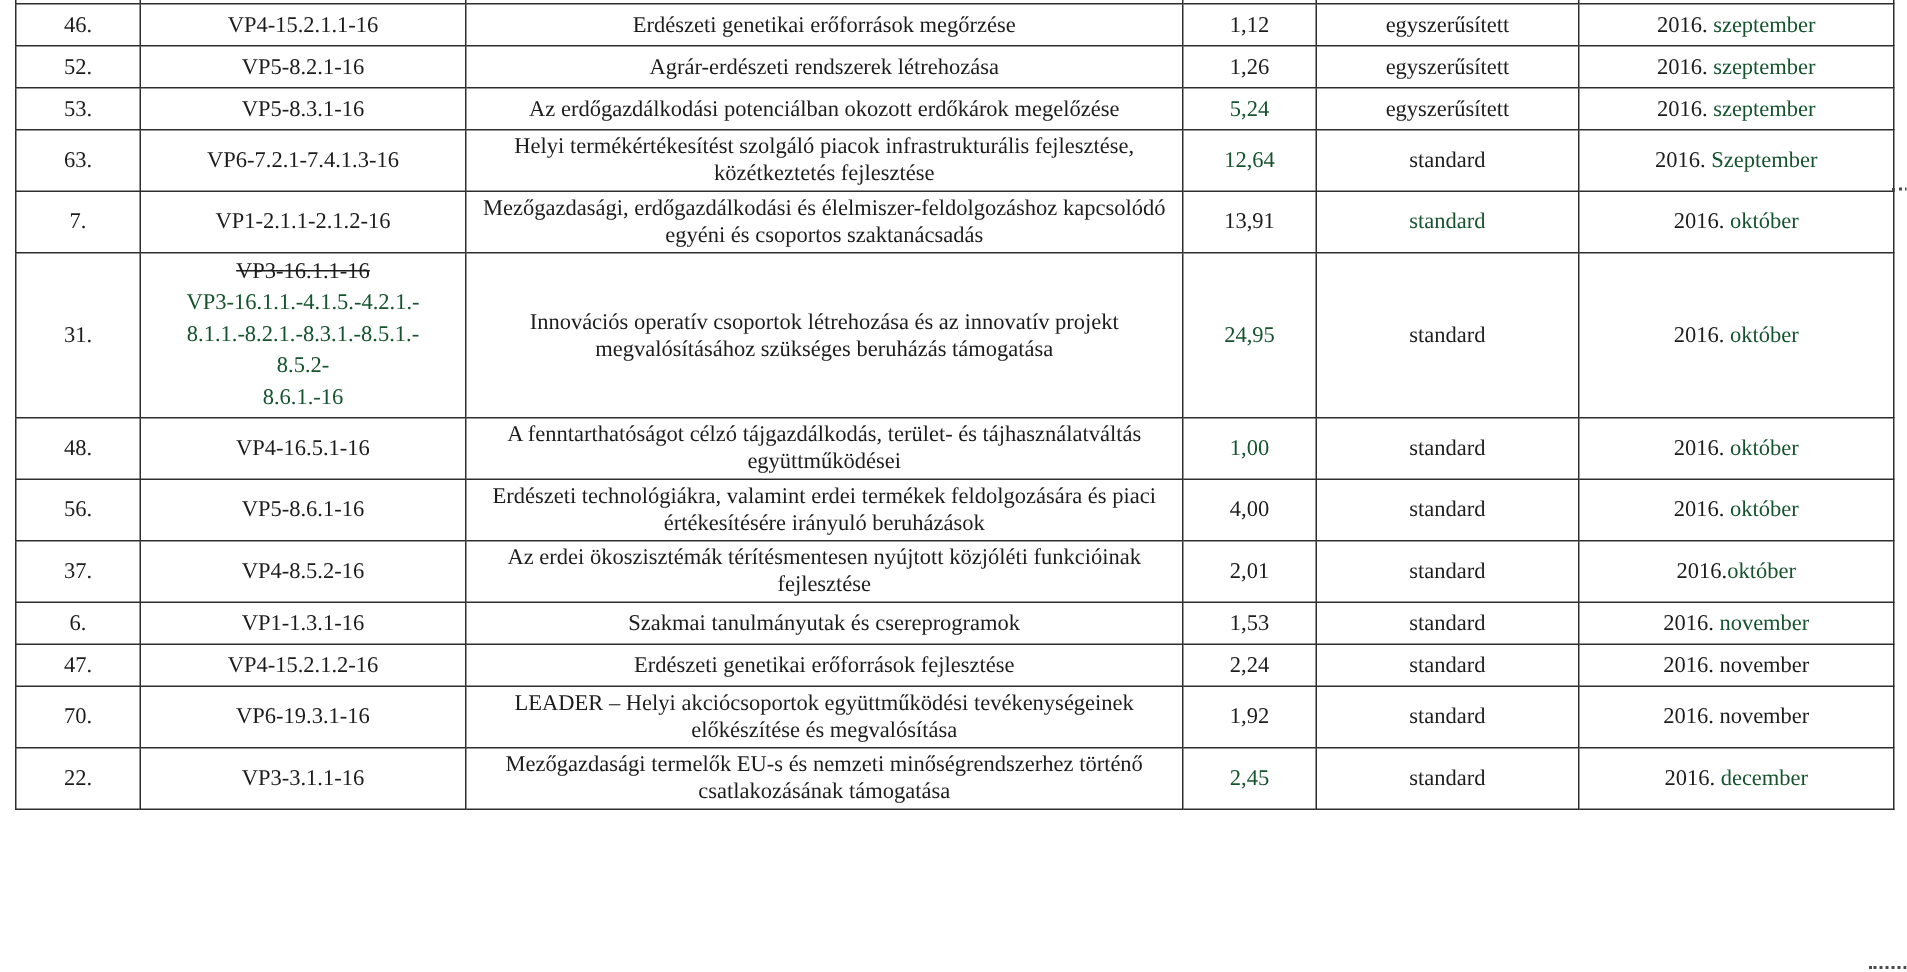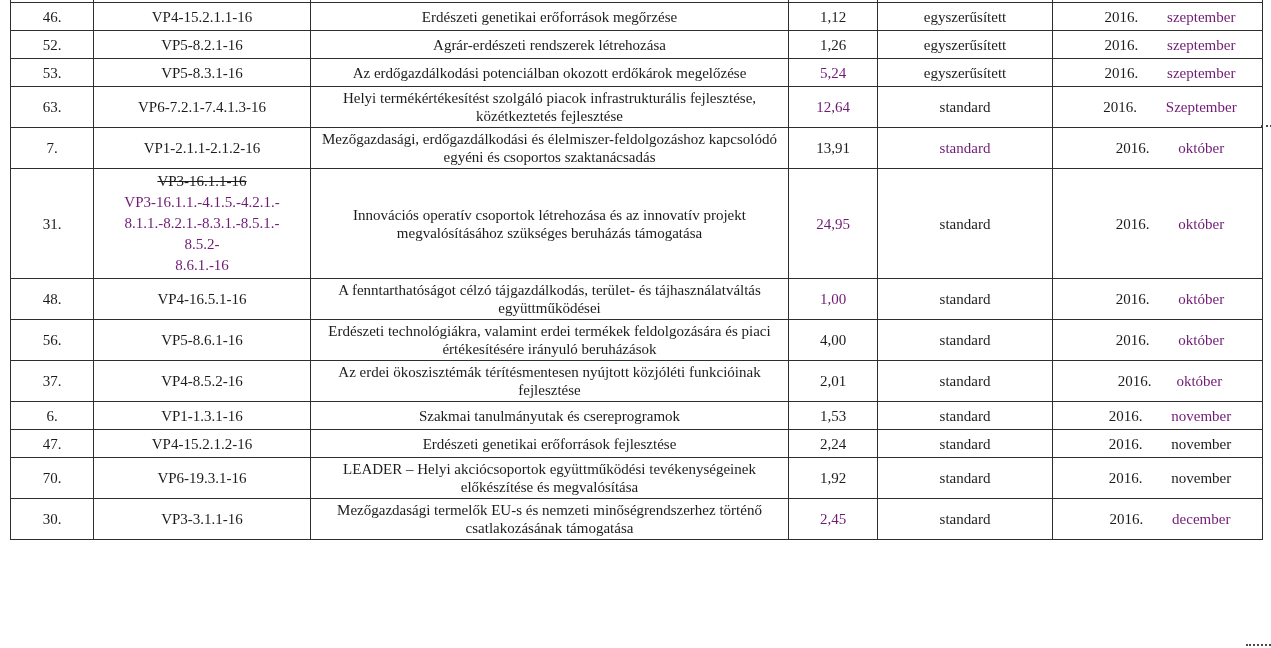--- a/index.html
+++ b/index.html
@@ -21,24 +21,24 @@
     text-align:center;
     vertical-align:middle;
     padding:2px 6px;
     font-size:15px;
     line-height:18px;
     height:23px;
     overflow:hidden;
   }
   tr.sliver td{height:4px;padding:0;}
   td.desc{line-height:18px;font-family:Liberation Serif, serif;}
-  .red{color:#701a75;}
+  .red{color:#14532d;}
   .struck{text-decoration:line-through;}
   .code-multiline div{line-height:21px;}
-  .pre{white-space:pre-wrap;margin-left:25px;}
+  .pre{white-space:pre-wrap;}
   .dots{
     position:absolute;
     border-top:2px dotted #4a4a4a;
     width:11px;height:0;
   }
   .dots-mid{left:1261px;top:125px;}
   .dots-bottom{left:1246px;top:644px;width:25px;}
 </style>
 </head>
 <body>
@@ -158,21 +158,21 @@
   </tr>
         <tr>
     <td>70.</td>
     <td>VP6-19.3.1-16</td>
     <td class="desc">LEADER – Helyi akciócsoportok együttműködési tevékenységeinek előkészítése és megvalósítása</td>
     <td>1,92</td>
     <td>standard</td>
     <td><span class="pre">2016.</span><span class="pre"> november</span></td>
   </tr>
         <tr>
-    <td>30.</td>
+    <td>22.</td>
     <td>VP3-3.1.1-16</td>
     <td class="desc">Mezőgazdasági termelők EU-s és nemzeti minőségrendszerhez történő csatlakozásának támogatása</td>
     <td class="red">2,45</td>
     <td>standard</td>
     <td><span class="pre">2016.</span><span class="pre red"> december</span></td>
   </tr>
       </tbody>
   </table>
 </div>
 

